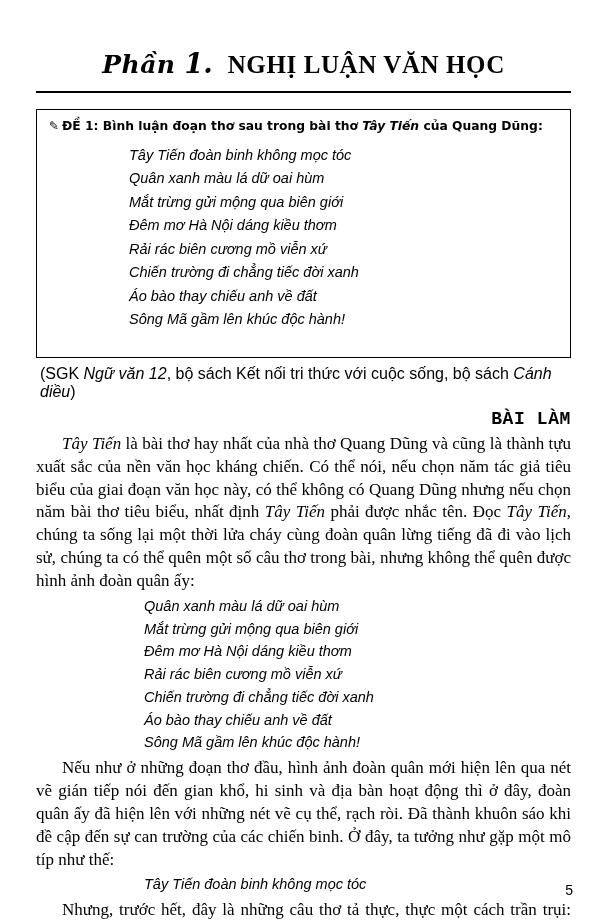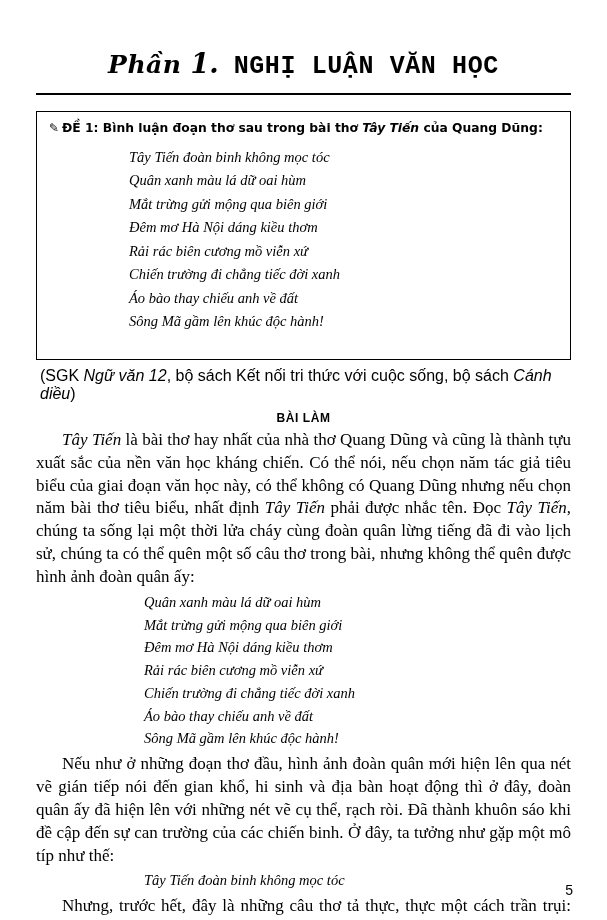--- a/index.html
+++ b/index.html
@@ -39,21 +39,21 @@
     font-size: 25px;
     letter-spacing: 0.5px;
   }
   .chapter-num {
     font-family: "DejaVu Serif", serif;
     font-style: italic;
     font-weight: bold;
     font-size: 27px;
   }
   .chapter-title {
-    font-family: Liberation Mono, monospace;
+    font-family: Liberation Serif, serif;
     font-weight: bold;
     font-size: 25px;
     letter-spacing: 0.6px;
     margin-left: 6px;
   }
   .rule {
     border: 0;
     border-top: 2px solid #000;
     margin: 12px 0 0 0;
   }
@@ -77,40 +77,40 @@
     margin-right: 3px;
   }
   .prompt-line .work {
     font-style: italic;
   }
   .verse-block {
     margin: 9px 0 2px 0;
     padding-left: 80px;
   }
   .verse-line {
-    font-family: Liberation Serif, serif;
+    font-family: Liberation Sans, sans-serif;
     font-style: italic;
     font-size: 14.5px;
     line-height: 1.62;
   }
 
   .source-line {
     font-family: "Liberation Sans", sans-serif;
     font-size: 16px;
     margin-top: 7px;
     padding-left: 4px;
   }
   .source-line i { font-style: italic; }
 
   
   .section-label {
-    text-align: center;
-    font-family: Liberation Sans, sans-serif;
-    font-weight: bold;
-    font-size: 12px;
+    text-align: right;
+    font-family: Liberation Mono, monospace;
+    font-weight: bold;
+    font-size: 18px;
     letter-spacing: 0.6px;
     margin: 8px 0 4px 0;
   }
 
   
   .body-p {
     font-family: "Liberation Serif", serif;
     font-size: 17px;
     line-height: 1.345;
     text-align: justify;

